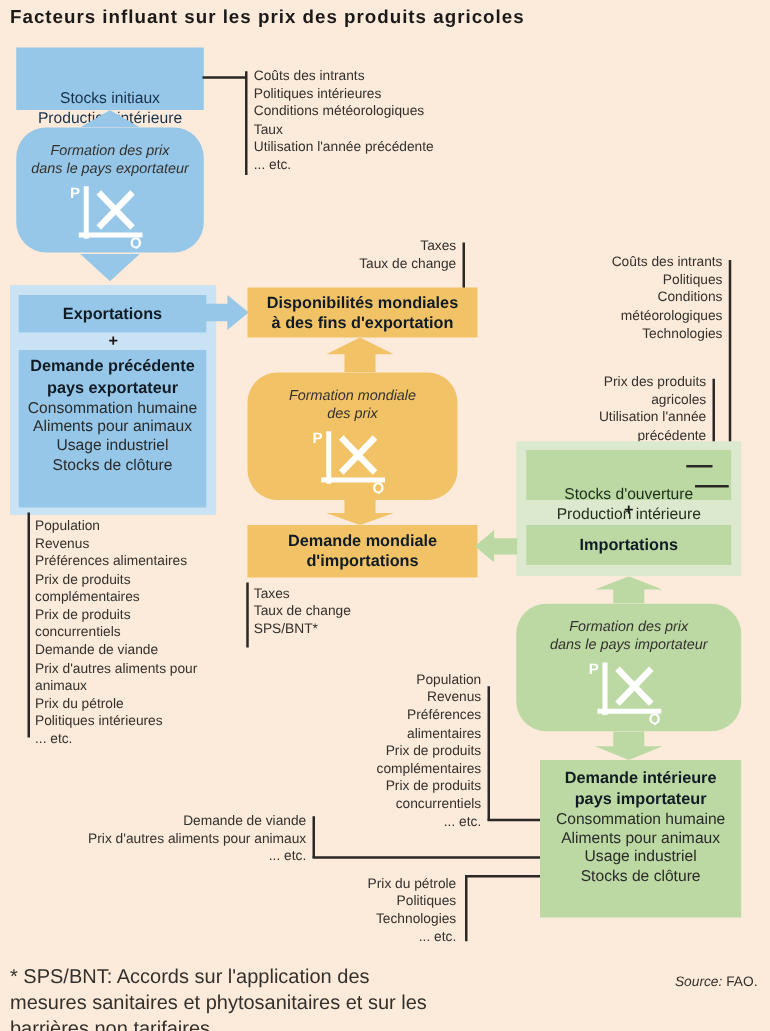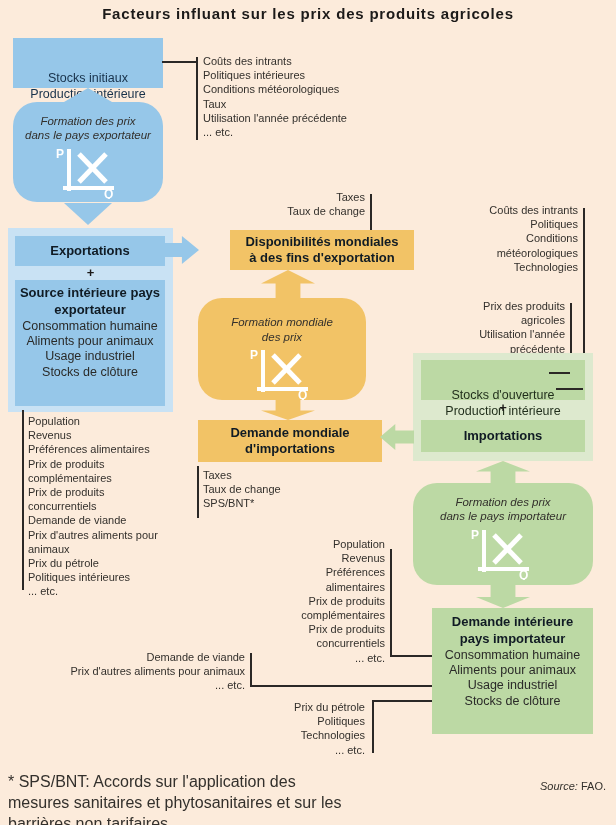--- a/index.html
+++ b/index.html
@@ -37,21 +37,21 @@
   .inner-items div{font-size:12.5px;line-height:1.22;color:#2a2a28;}
   .footnote{font-size:16px;line-height:1.3;color:#33302c;}
   .source{font-size:11px;color:#33302c;}
   .source i{font-style:italic;}
 </style>
 </head>
 <body>
 
 <div id="page">
 
-  <div class="abs title" style="left:8px;top:5px;width:600px;text-align:center;">Facteurs influant sur les prix des produits agricoles</div>
+  <div class="abs title" style="left:8px;top:5px;width:600px;">Facteurs influant sur les prix des produits agricoles</div>
 
   <div class="abs bluebox box" style="left:13px;top:38px;width:150px;height:50px;">
     <div class="boxlabel pre">Stocks initiaux
 Production intérieure</div>
   </div>
 
   <div class="abs bluebox tri-up" style="left:64px;top:88px;width:48px;height:14px;"></div>
 
   <div class="abs bluebox blob" style="left:13px;top:102px;width:150px;height:100px;">
     <div class="blobtxt pre">Formation des prix
@@ -67,21 +67,21 @@
   </div>
 
   <div class="abs bluebox tri-down" style="left:64px;top:203px;width:48px;height:22px;"></div>
 
   <div class="abs bluelight" style="left:8px;top:228px;width:165px;height:184px;"></div>
   <div class="abs bluebox box" style="left:15px;top:236px;width:150px;height:30px;">
     <div class="boldlabel">Exportations</div>
   </div>
   <div class="abs plus" style="left:8px;top:265px;width:165px;">+</div>
   <div class="abs bluebox" style="left:15px;top:280px;width:150px;height:126px;box-sizing:border-box;padding:5px 4px;text-align:center;">
-    <div class="inner-heading">Source intérieure pays exportateur</div>
+    <div class="inner-heading">Demande précédente pays exportateur</div>
     <div class="inner-items">
         <div>Consommation humaine</div>
         <div>Aliments pour animaux</div>
         <div>Usage industriel</div>
         <div>Stocks de clôture</div>
       </div>
   </div>
 
   <div class="abs bluebox fat-right" style="left:161px;top:236px;width:38px;height:28px;"></div>
 
@@ -109,28 +109,28 @@
       <div>Utilisation l'année précédente</div>
       <div>... etc.</div>
     </div>
 
   <div class="abs list rt" style="left:265px;top:190px;width:100px;">
       <div>Taxes</div>
       <div>Taux de change</div>
     </div>
   <div class="abs ln vln" style="left:370px;top:194px;height:42px;"></div>
 
-  <div class="abs orangebox box" style="left:198px;top:230px;width:184px;height:40px;margin-left:32px;">
+  <div class="abs orangebox box" style="left:198px;top:230px;width:184px;height:40px;">
     <div class="boldlabel pre">Disponibilités mondiales
 à des fins d'exportation</div>
   </div>
 
   <div class="abs orangebox fat-up" style="left:261px;top:270px;width:54px;height:28px;"></div>
 
-  <div class="abs orangebox blob" style="left:198px;top:298px;width:168px;height:102px;justify-content:flex-end;">
+  <div class="abs orangebox blob" style="left:198px;top:298px;width:168px;height:102px;">
     <div class="blobtxt pre">Formation mondiale
 des prix</div>
     <svg class="pq" width="80" height="56" viewBox="0 0 80 56">
       <text x="8" y="15">P</text>
       <line x1="21" y1="6" x2="21" y2="48"></line>
       <line x1="15" y1="45" x2="66" y2="45"></line>
       <line class="xl" x1="31" y1="11" x2="58" y2="39"></line>
       <line class="xl" x1="58" y1="11" x2="31" y2="39"></line>
       <text x="56" y="55">Q</text>
     </svg>

